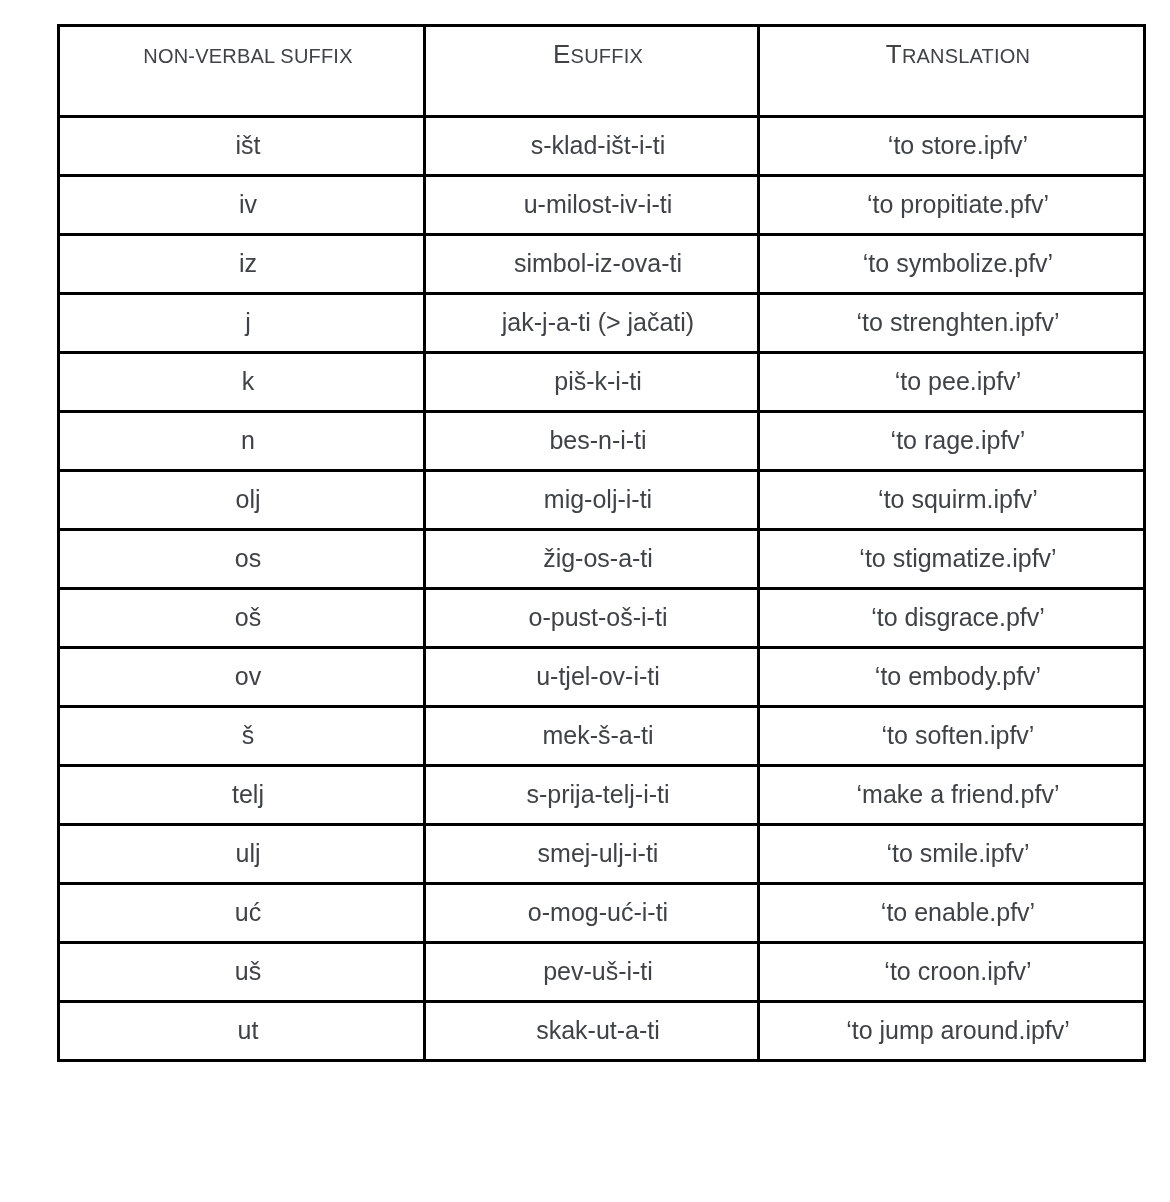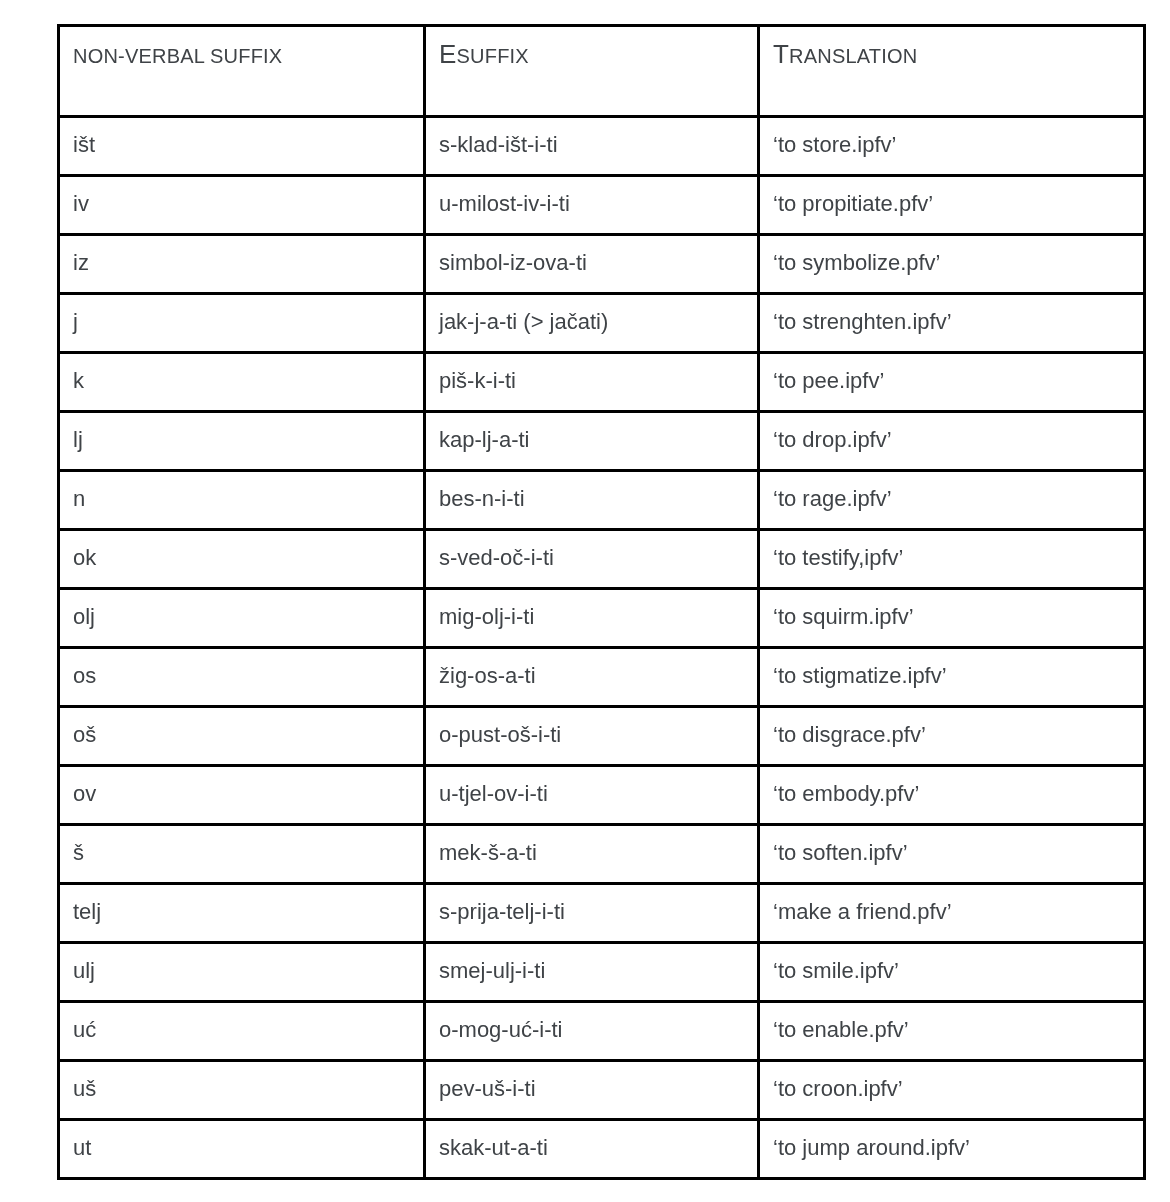--- a/index.html
+++ b/index.html
@@ -21,21 +21,21 @@
     border-collapse: collapse;
     table-layout: fixed;
     width: 1086px;
     background: #ffffff;
   }
   col.c1 { width: 366px; }
   col.c2 { width: 334px; }
   col.c3 { width: 386px; }
   th, td {
     border: 3px solid #000000;
-    text-align: left;
+    text-align: center;
     overflow: hidden;
     white-space: nowrap;
   }
   th {
     height: 74px;
     vertical-align: top;
     padding: 14px 0 0 13px;
     font-weight: 400;
     letter-spacing: 0.2px;
   }
@@ -44,21 +44,21 @@
     line-height: 26px;
   }
   .hdr-rest {
     font-size: 20px;
     line-height: 26px;
   }
   td {
     height: 54px;
     vertical-align: middle;
     padding: 0 0 2px 13px;
-    font-size: 22px;
+    font-size: 25px;
     line-height: 30px;
   }
 </style>
 </head>
 <body>
 
 <div class="table-wrap">
   <table class="suffix-table">
     <colgroup>
       <col class="c1">
@@ -98,33 +98,23 @@
         <td>j</td>
         <td>jak-j-a-ti (&gt; jačati)</td>
         <td>‘to strenghten.ipfv’</td>
       </tr>
       <tr>
         <td>k</td>
         <td>piš-k-i-ti</td>
         <td>‘to pee.ipfv’</td>
       </tr>
       <tr>
-        <td>lj</td>
-        <td>kap-lj-a-ti</td>
-        <td>‘to drop.ipfv’</td>
-      </tr>
-      <tr>
         <td>n</td>
         <td>bes-n-i-ti</td>
         <td>‘to rage.ipfv’</td>
-      </tr>
-      <tr>
-        <td>ok</td>
-        <td>s-ved-oč-i-ti</td>
-        <td>‘to testify,ipfv’</td>
       </tr>
       <tr>
         <td>olj</td>
         <td>mig-olj-i-ti</td>
         <td>‘to squirm.ipfv’</td>
       </tr>
       <tr>
         <td>os</td>
         <td>žig-os-a-ti</td>
         <td>‘to stigmatize.ipfv’</td>

